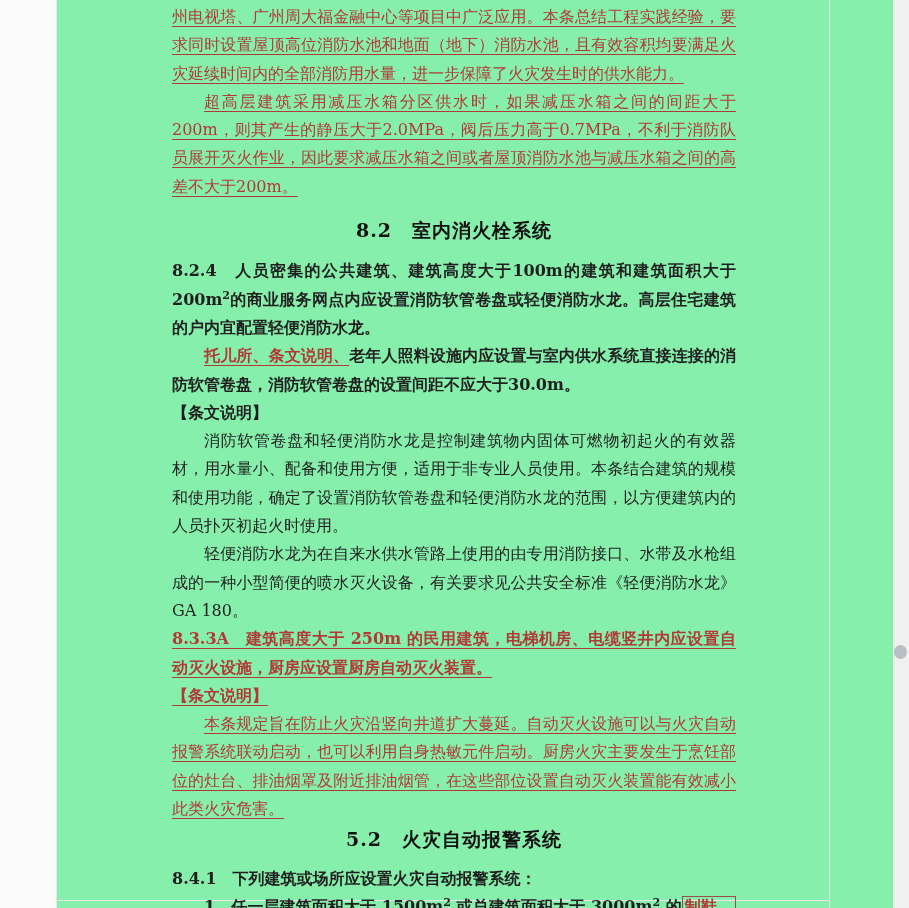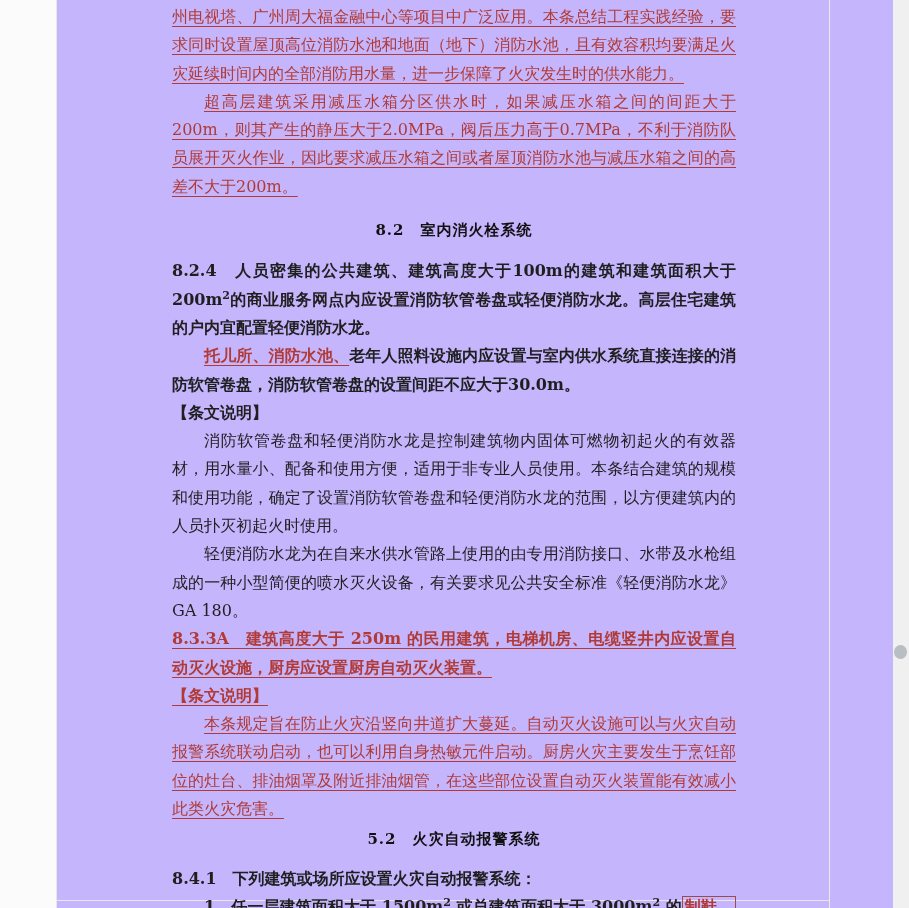--- a/index.html
+++ b/index.html
@@ -1,38 +1,38 @@
 <!DOCTYPE html>
 <html style="--red: #b23a36; --ink: #1f1f1f; --box: #9c4b4b;"><head>
 <meta charset="utf-8">
 <style>
   * { margin:0; padding:0; box-sizing:border-box; }
   html,body { width:909px; height:908px; }
   body { font-family:"DejaVu Serif","Liberation Serif",serif; background:#ffffff; }
 
-  .screen { position:relative; width:909px; height:908px; background:#c4b5fd; overflow:hidden; }
+  .screen { position:relative; width:909px; height:908px; background:#86efac; overflow:hidden; }
 
   .left-strip { position:absolute; left:0; top:0; width:57px; height:100%;
                 background:#fbfbfb; border-right:1px solid #e7e7e7; }
   .page-edge  { position:absolute; left:829px; top:0; width:1px; height:100%; background:#ebebeb; }
   .bottom-rule{ position:absolute; left:57px; top:900px; width:773px; height:1px; background:#e8e8e8; }
 
   .scroll-track { position:absolute; right:0; top:0; width:16px; height:100%; background:#f0f0f1; }
   .scroll-thumb { position:absolute; right:2px; top:645px; width:13px; height:14px;
                   border-radius:50%; background:#b9bdc4; }
 
   .doc { position:absolute; left:172px; top:0; width:564px;
          font-size:16px; line-height:28.3px; color:var(--ink,#1f1f1f); }
 
   .blk { text-align:justify; }
   .red-cont       { margin-top:3px; }
   .red-para       { margin-top:0; text-indent:2em; }
   .heading, .heading-tight
                   { margin:15px 0 13px; text-align:center; font-weight:700;
-                    font-size:15px; letter-spacing:1px; color:#111; }
+                    font-size:19px; letter-spacing:1px; color:#111; }
   .heading-tight  { margin-top:2px; margin-bottom:11px; }
   .provision      { font-weight:700; }
   .provision-indent { font-weight:700; text-indent:2em; }
   .label          { font-weight:700; }
   .expl           { text-indent:2em; }
 
   .run.red  { color:var(--red,#b23a36); }
   .run.u    { text-decoration:underline; text-underline-offset:4px; text-decoration-thickness:1px; }
   .run.boxed{ color:var(--red,#b23a36); border:1px solid var(--box,#9c4b4b); padding:0 2px;
               box-decoration-break:clone; -webkit-box-decoration-break:clone; }
@@ -44,21 +44,21 @@
 <div class="screen">
   <div class="left-strip"></div>
   <div class="page-edge"></div>
   <div class="bottom-rule"></div>
 
   <div class="doc">
       <div class="blk red-cont"><span class="run red u">州电视塔、广州周大福金融中心等项目中广泛应用。本条总结工程实践经验，要求同时设置屋顶高位消防水池和地面（地下）消防水池，且有效容积均要满足火灾延续时间内的全部消防用水量，进一步保障了火灾发生时的供水能力。</span></div>
       <div class="blk red-para"><span class="run red u">超高层建筑采用减压水箱分区供水时，如果减压水箱之间的间距大于200m，则其产生的静压大于2.0MPa，阀后压力高于0.7MPa，不利于消防队员展开灭火作业，因此要求减压水箱之间或者屋顶消防水池与减压水箱之间的高差不大于200m。</span></div>
       <div class="blk heading"><span class="run">8.2　室内消火栓系统</span></div>
       <div class="blk provision"><span class="run">8.2.4　人员密集的公共建筑、建筑高度大于100m的建筑和建筑面积大于200m</span><span class="run sup">2</span><span class="run">的商业服务网点内应设置消防软管卷盘或轻便消防水龙。高层住宅建筑的户内宜配置轻便消防水龙。</span></div>
-      <div class="blk provision-indent"><span class="run red u">托儿所、消防水池、</span><span class="run">老年人照料设施内应设置与室内供水系统直接连接的消防软管卷盘，消防软管卷盘的设置间距不应大于30.0m。</span></div>
+      <div class="blk provision-indent"><span class="run red u">托儿所、条文说明、</span><span class="run">老年人照料设施内应设置与室内供水系统直接连接的消防软管卷盘，消防软管卷盘的设置间距不应大于30.0m。</span></div>
       <div class="blk label"><span class="run">【条文说明】</span></div>
       <div class="blk expl"><span class="run">消防软管卷盘和轻便消防水龙是控制建筑物内固体可燃物初起火的有效器材，用水量小、配备和使用方便，适用于非专业人员使用。本条结合建筑的规模和使用功能，确定了设置消防软管卷盘和轻便消防水龙的范围，以方便建筑内的人员扑灭初起火时使用。</span></div>
       <div class="blk expl"><span class="run">轻便消防水龙为在自来水供水管路上使用的由专用消防接口、水带及水枪组成的一种小型简便的喷水灭火设备，有关要求见公共安全标准《轻便消防水龙》GA 180。</span></div>
       <div class="blk provision"><span class="run red u">8.3.3A　建筑高度大于 250m 的民用建筑，电梯机房、电缆竖井内应设置自动灭火设施，厨房应设置厨房自动灭火装置。</span></div>
       <div class="blk label"><span class="run red u">【条文说明】</span></div>
       <div class="blk expl"><span class="run red u">本条规定旨在防止火灾沿竖向井道扩大蔓延。自动灭火设施可以与火灾自动报警系统联动启动，也可以利用自身热敏元件启动。厨房火灾主要发生于烹饪部位的灶台、排油烟罩及附近排油烟管，在这些部位设置自动灭火装置能有效减小此类火灾危害。</span></div>
       <div class="blk heading-tight"><span class="run">5.2　火灾自动报警系统</span></div>
       <div class="blk provision"><span class="run">8.4.1　下列建筑或场所应设置火灾自动报警系统：</span></div>
       <div class="blk provision-indent"><span class="run">1　任一层建筑面积大于 1500m</span><span class="run sup">2</span><span class="run"> 或总建筑面积大于 3000m</span><span class="run sup">2</span><span class="run"> 的</span><span class="run red boxed">制鞋、制衣、玩具、电子等类似用途的</span></div>
     </div>

